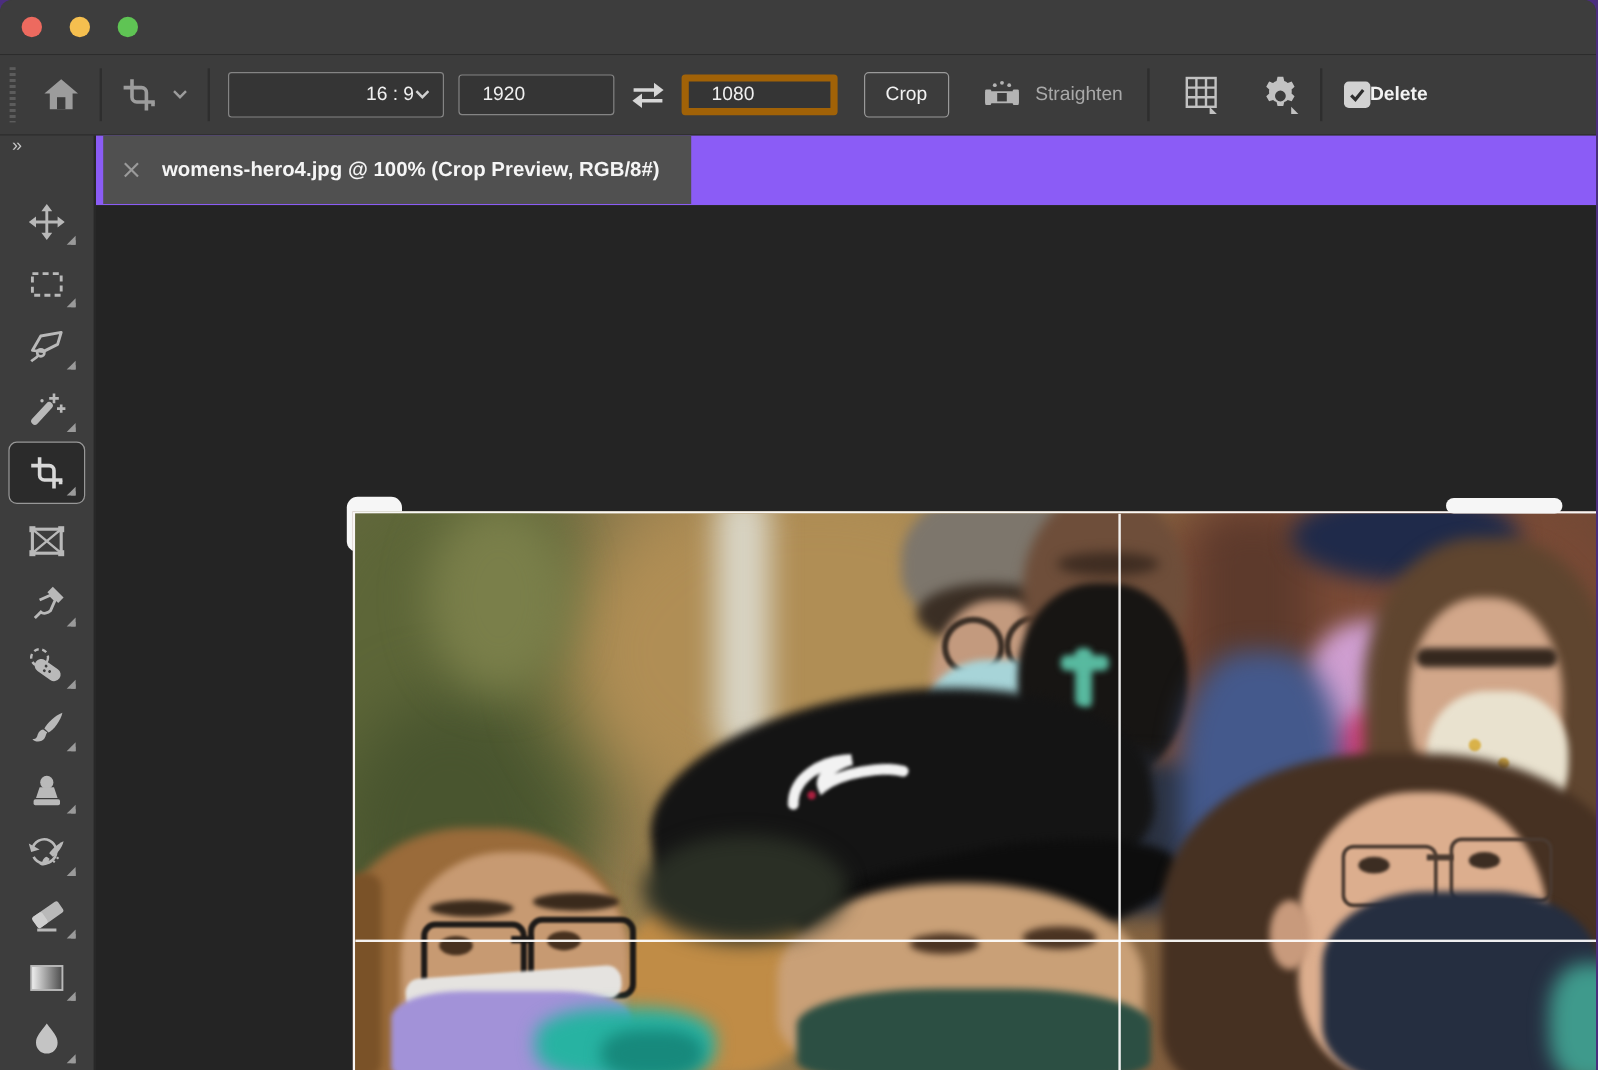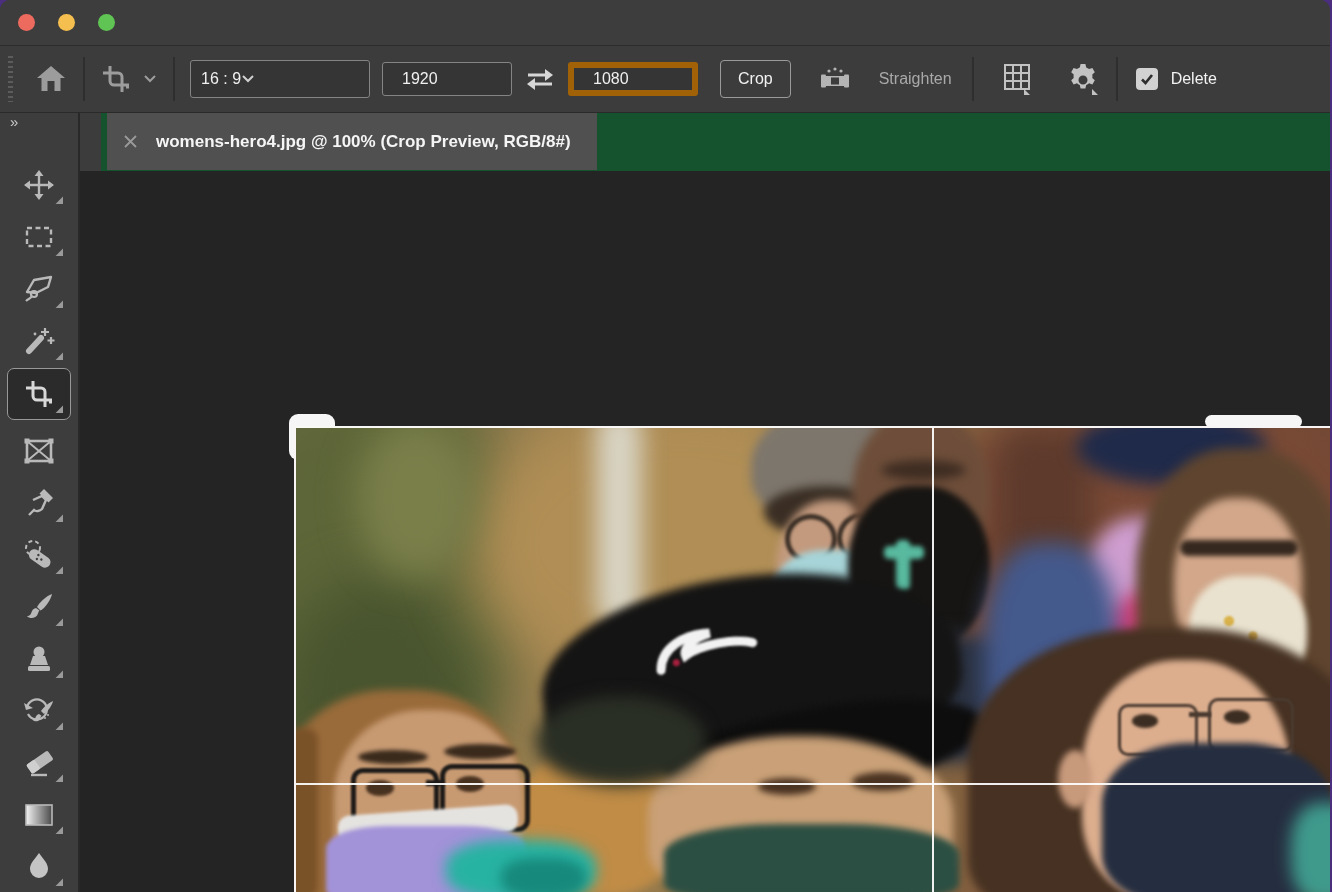--- a/index.html
+++ b/index.html
@@ -26,21 +26,21 @@
     display:flex;align-items:center;white-space:nowrap;overflow:hidden;}
   .grip-v{width:5px;height:46px;margin-left:8px;
     background:repeating-linear-gradient(to bottom,#5c5c5c 0 2px,transparent 2px 5px);}
   .sep{width:2px;height:44px;background:#2e2e2e;flex:0 0 auto;}
   .icon-btn{display:flex;align-items:center;justify-content:center;flex:0 0 auto;}
   .field{height:34px;background:#353535;border:1px solid #848484;border-radius:3px;
     color:#f0f0f0;font-size:16px;padding:0 10px;box-sizing:border-box;flex:0 0 auto;}
   input.field{width:130px;outline:none;padding-left:19px;}
   input.field.focused{border:6px solid #a16207;}
   .ratio-select{width:180px;height:38px;display:flex;align-items:center;
-    justify-content:flex-start;cursor:default;}
+    justify-content:flex-end;cursor:default;}
   .btn{height:38px;border:1px solid #9a9a9a;border-radius:4px;background:transparent;
     color:#f2f2f2;font-size:16px;padding:0 17px;display:flex;align-items:center;flex:0 0 auto;}
   .opt-label{color:#a9a9a9;font-size:16px;}
   .opt-label.bright{color:#f2f2f2;}
   .checkbox{width:22px;height:22px;background:#d2d2d2;border-radius:4px;
     display:flex;align-items:center;justify-content:center;flex:0 0 auto;}
   
   .main{display:flex;height:780px;}
   .toolbar{width:78px;background:#3d3d3d;flex:0 0 auto;display:flex;flex-direction:column;
     align-items:center;border-right:2px solid #282828;}
@@ -50,21 +50,21 @@
     background:repeating-linear-gradient(to right,#2e2e2e 0 3px,transparent 3px 7px);}
   .tool{width:62px;height:50px;display:flex;align-items:center;justify-content:center;
     position:relative;margin-bottom:2px;flex:0 0 auto;}
   .tool svg{display:block;}
   .tool .fly{position:absolute;right:7px;bottom:6px;width:0;height:0;
     border-left:6px solid transparent;border-top:6px solid transparent;
     border-right:6px solid #9a9a9a;border-bottom:6px solid #9a9a9a;
     transform:scale(.62);transform-origin:bottom right;}
   .tool.active{background:#2b2b2b;border:1px solid #989898;border-radius:7px;}
   .content{flex:1;display:flex;flex-direction:column;min-width:0;}
-  .tabstrip{height:58px;background:#14532d;display:flex;align-items:flex-start;margin-left:21px;}
+  .tabstrip{height:58px;background:#8b5cf6;display:flex;align-items:flex-start;}
   .tab{margin-left:6px;height:57px;background:#505050;display:flex;align-items:center;
     padding:0 26px 0 16px;color:#f5f5f5;font-size:17px;font-weight:700;}
   .tab .close{margin-right:18px;display:flex;align-items:center;}
   .canvas{flex:1;background:#242424;position:relative;overflow:hidden;}
   
   .handle-corner{position:absolute;left:209px;top:243px;width:46px;height:46px;
     background:#f6f6f6;border-radius:9px;z-index:1;}
   .handle-top{position:absolute;left:1125px;top:244px;width:97px;height:13px;
     background:#f6f6f6;border-radius:7px;z-index:5;}
   
@@ -139,21 +139,21 @@
       <svg width="32" height="28" viewBox="0 0 32 28">
         <circle cx="10" cy="6" r="1.6" fill="#b4b4b4"></circle>
         <circle cx="16" cy="4" r="1.6" fill="#b4b4b4"></circle>
         <circle cx="22" cy="6" r="1.6" fill="#b4b4b4"></circle>
         <rect x="2" y="11" width="28" height="10" rx="1" fill="#b4b4b4"></rect>
         <rect x="2" y="9.5" width="5" height="13" rx="1" fill="#b4b4b4"></rect>
         <rect x="25" y="9.5" width="5" height="13" rx="1" fill="#b4b4b4"></rect>
         <rect x="12" y="12.5" width="8" height="7" fill="#3c3c3c"></rect>
       </svg>
     </div>
-    <span class="opt-label" style="margin-left:24px;">Straighten</span>
+    <span class="opt-label" style="margin-left:8px;">Straighten</span>
 
     <div class="sep" style="margin-left:20px;"></div>
 
     <div class="icon-btn" style="width:66px;margin-left:10px;">
       <svg width="32" height="34" viewBox="0 0 32 34">
         <g stroke="#c2c2c2" stroke-width="2" fill="none">
           <rect x="4" y="3" width="24" height="24"></rect>
           <path d="M12 3v24M20 3v24M4 11h24M4 19h24"></path>
         </g>
         <path d="M23 33l6 0-0 -6z" fill="#c2c2c2" transform="rotate(90 26 30)"></path>
@@ -167,21 +167,21 @@
       </svg>
     </div>
 
     <div class="sep"></div>
 
     <div class="checkbox" style="margin-left:18px;">
       <svg width="14" height="13" viewBox="0 0 14 13">
         <path d="M2 6.5l3.5 3.5L12 2" fill="none" stroke="#2e2e2e" stroke-width="2.6"></path>
       </svg>
     </div>
-    <span class="opt-label bright" style="margin-left:13px;">Delete</span>
+    <span class="opt-label bright" style="font-weight:bold;">Delete</span>
   </div>
 
   <div class="main">
 
     <div class="toolbar">
       <div class="tb-head">
         <span>»</span>
       </div>
       <div class="tb-grip"></div>
 

